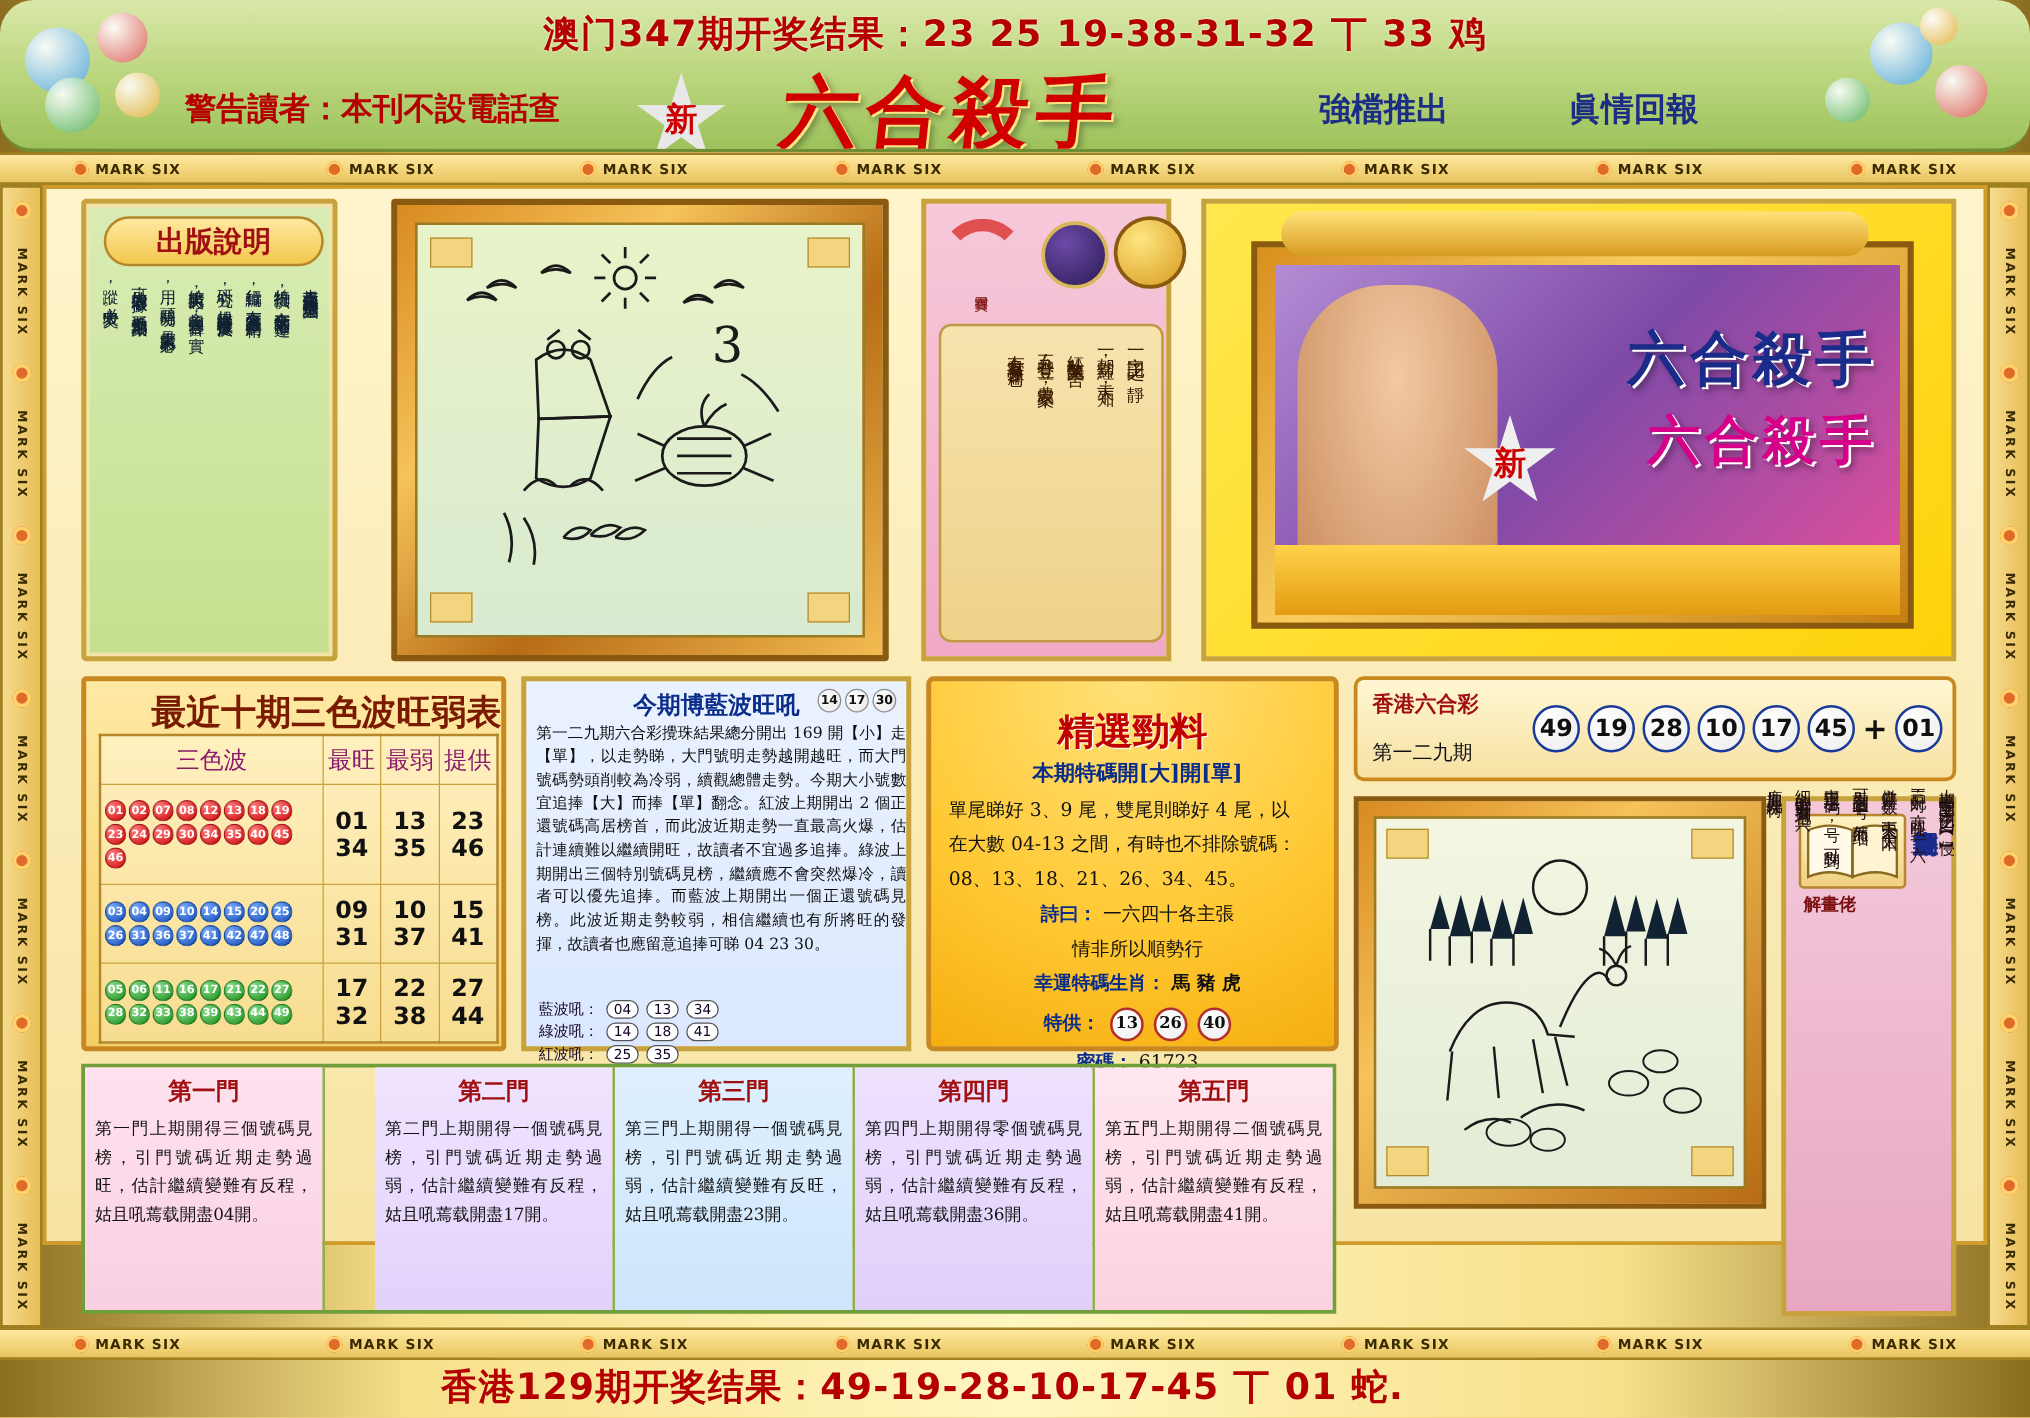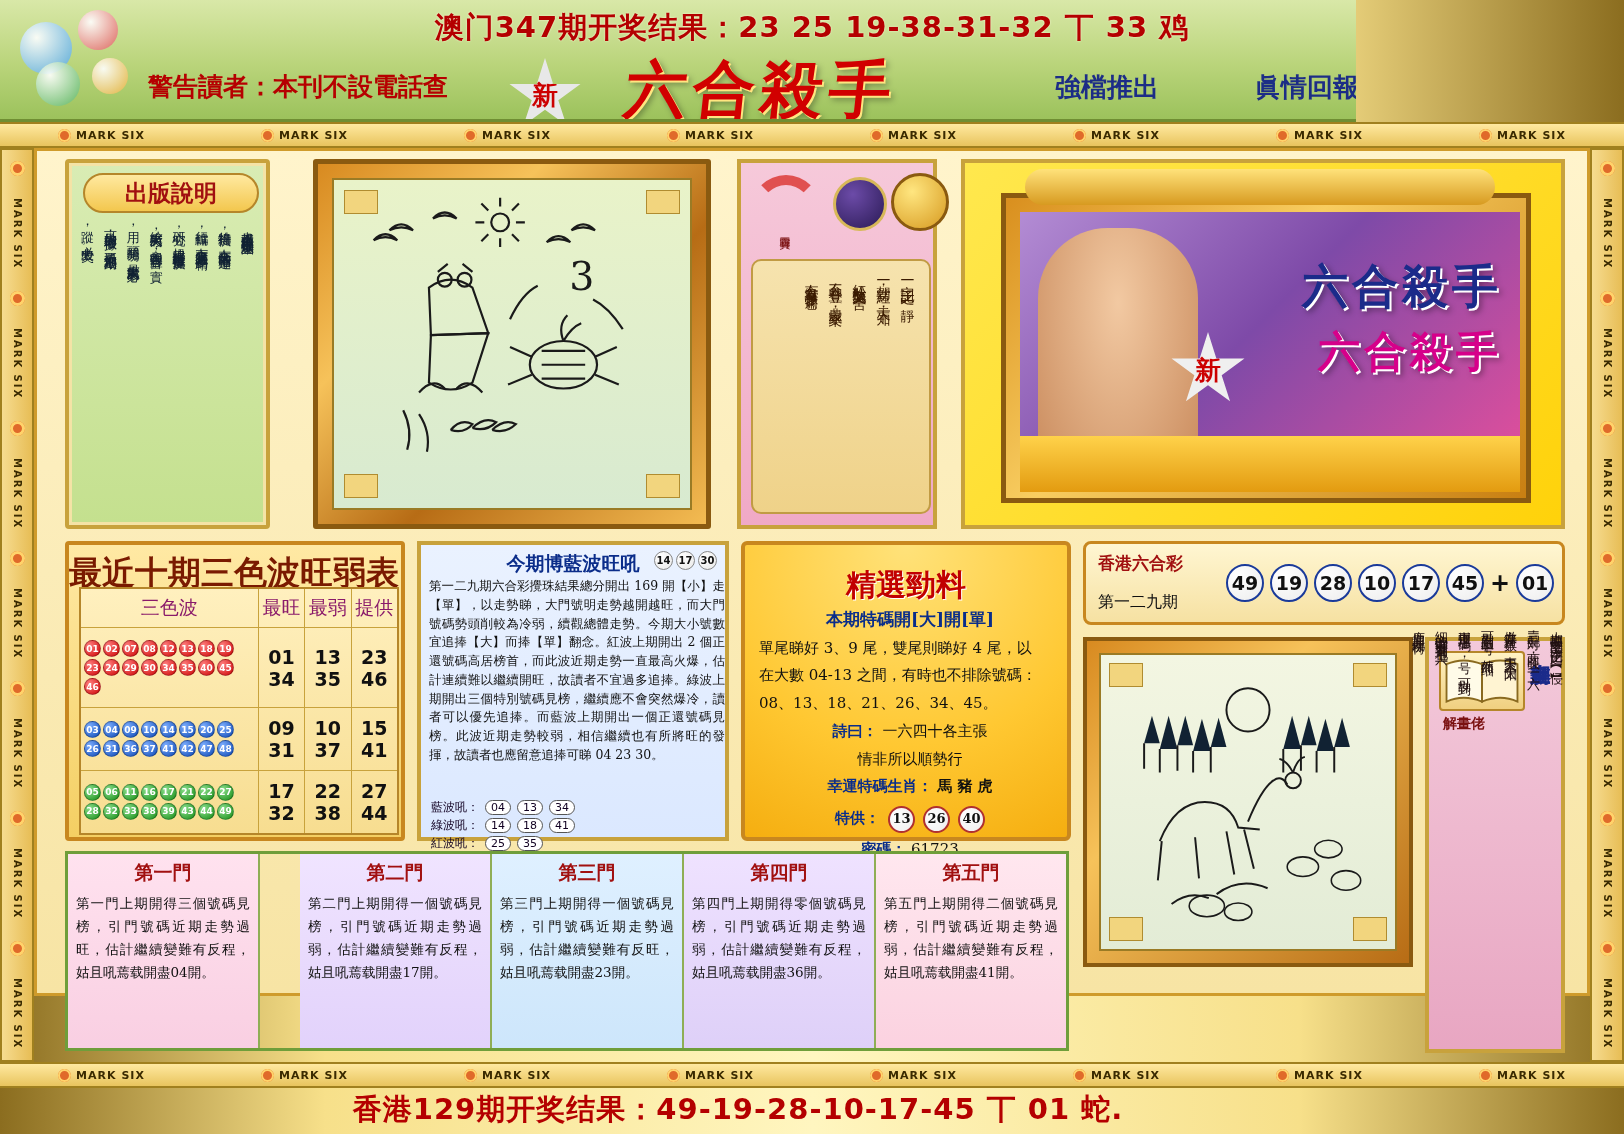--- a/index.html
+++ b/index.html
@@ -17,24 +17,25 @@
     background:linear-gradient(180deg,#f6e09a,#efc96f);
   }
   .gold-border {
     position:absolute; inset:0;
     border:14px solid transparent;
     background:
       linear-gradient(90deg,#8b6d1f,#f7e08a 20%,#fff6c0 50%,#f7e08a 80%,#8b6d1f) border-box;
   }
   
   #topbar {
-    position:absolute; left:0; top:0; width:1356px; height:122px;
+    position:absolute; left:0; top:0; width:1624px; height:122px;
     background:linear-gradient(180deg,#d9e8a8,#b9d47a 55%,#9cc25c);
     border-bottom:3px solid #6f8e33;
     overflow:hidden;
+    border-radius:27px;
   }
   #topResult {
     position:absolute; left:0; top:8px; width:1624px; text-align:center;
     font-size:29px; font-weight:bold; color:#b40000;
     letter-spacing:1px;
     text-shadow:0 0 2px #ffd;
     font-family:"DejaVu Sans","Liberation Sans",sans-serif;
   }
   #warn {
     position:absolute; left:148px; top:70px;
@@ -196,21 +197,21 @@
     display:flex; align-items:center; justify-content:center;
   }
   
   #wavePanel {
     left:28px; top:390px; width:340px; height:300px;
     background:linear-gradient(180deg,#ffe9a4,#f4cf63);
     border:4px solid #c8871f; border-radius:4px;
   }
   #waveTitle {
     position:absolute; left:0; top:6px; width:100%;
-    text-align:left; font-size:33px; font-weight:bold; color:#7a1a00;
+    text-align:right; font-size:28px; font-weight:bold; color:#7a1a00;
     font-family:"DejaVu Serif","Liberation Serif",serif;
   }
   #waveTable {
     position:absolute; left:10px; top:42px; width:320px; height:248px;
     background:linear-gradient(180deg,#fff0bf,#f7dd90);
     border:2px solid #b5862a;
     border-collapse:collapse;
   }
   #waveTable td, #waveTable th { border:1px solid #c8a23c; }
   .wt-head { font-size:19px; font-weight:normal; color:#8a1a6a;

